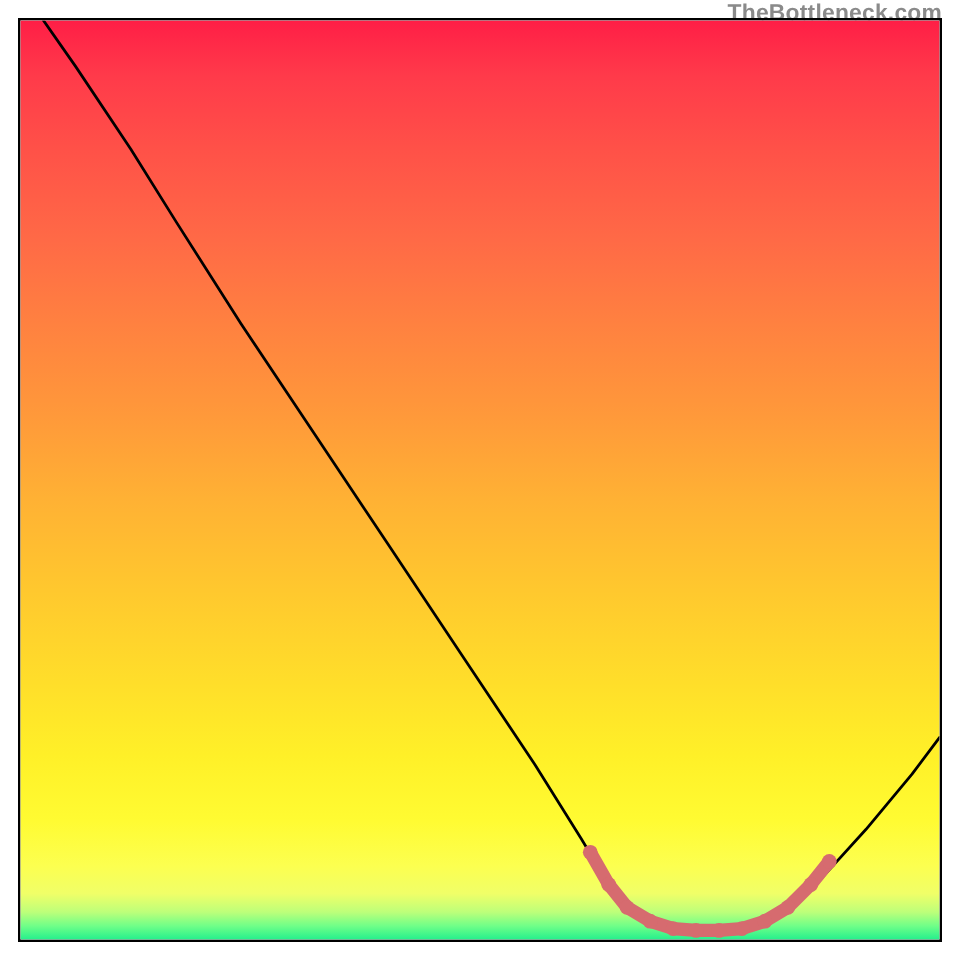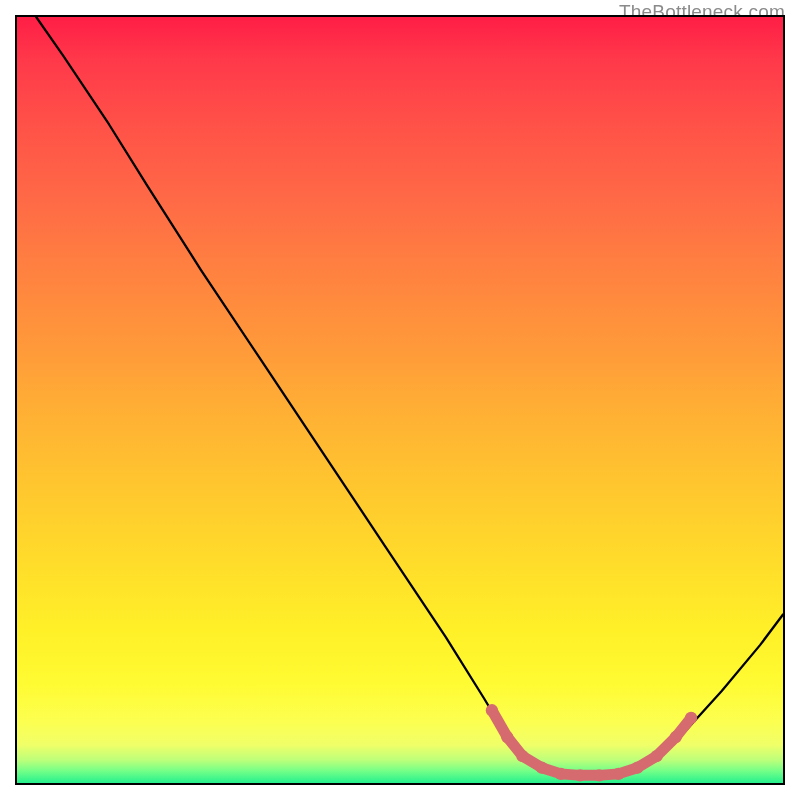--- a/index.html
+++ b/index.html
@@ -59,21 +59,21 @@
     left: 0;
     top: 0;
     width: 100%;
     height: 100%;
   }
   .watermark {
     position: absolute;
     top: -14px;
     right: 0px;
     font-size: 19px;
-    font-weight: 400;
+    font-weight: 700;
     color: #8a8a8a;
     letter-spacing: 0.2px;
   }
 </style>
 </head>
 <body>
 
 <div class="chart-frame">
   <div class="watermark">TheBottleneck.com</div>
   <div class="plot-area">

